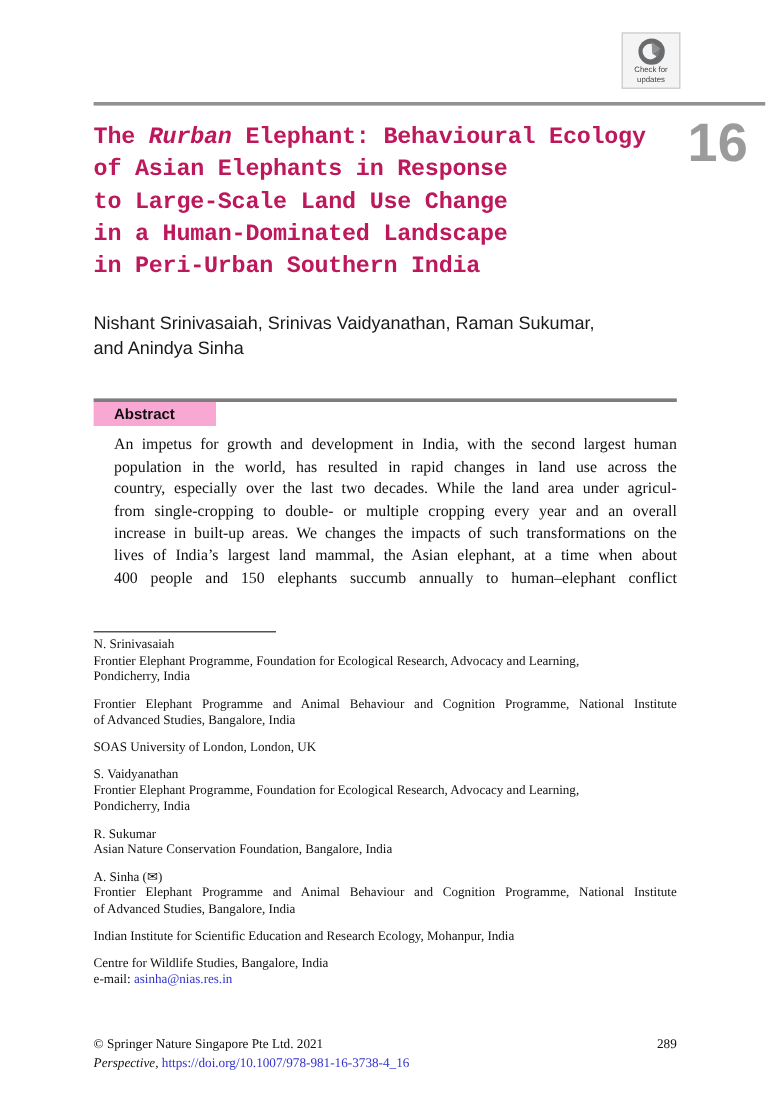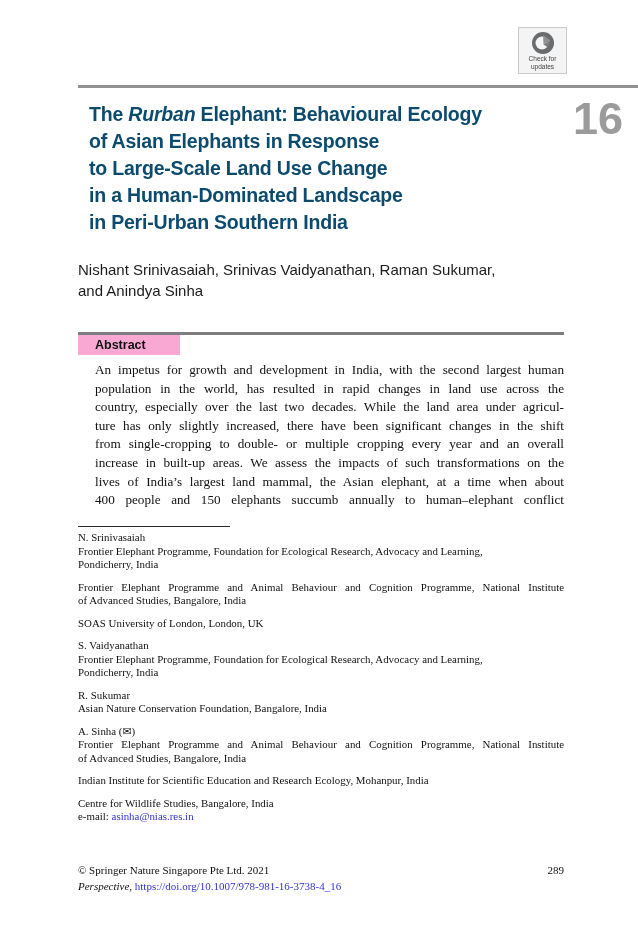--- a/index.html
+++ b/index.html
@@ -7,22 +7,22 @@
         font-family:"Liberation Serif",serif;color:#111111;}
 
   
   .badge{position:absolute;left:518px;top:27px;width:49px;height:47px;background:#f4f4f4;
          border:1px solid #c9c9c9;box-sizing:border-box;text-align:center;cursor:pointer;}
   .badge svg{display:block;margin:3px auto 0 auto;}
   .badge-text{font-family:"Liberation Sans",sans-serif;font-size:6.5px;line-height:7.5px;color:#3f3f3f;}
 
   .top-rule{position:absolute;left:78px;top:85px;width:560px;height:3px;background:#919191;}
 
-  .title{position:absolute;left:78px;top:101px;width:480px;font-family:Liberation Sans, sans-serif;
-         font-weight:700;font-size:19.5px;line-height:27px;color:#0c4a6e;letter-spacing:-0.2px;margin-left:11px;}
+  .title{position:absolute;left:78px;top:101px;width:480px;font-family:Liberation Mono, monospace;
+         font-weight:700;font-size:19.5px;line-height:27px;color:#be185d;letter-spacing:-0.2px;}
   .chapter-number{position:absolute;left:573px;top:93px;font-family:"Liberation Sans",sans-serif;
          font-weight:700;font-size:45px;line-height:52px;color:#9b9b9b;}
 
   .authors{position:absolute;left:78px;top:259px;width:486px;font-family:"Liberation Sans",sans-serif;
          font-size:15px;line-height:21px;color:#1b1b1b;}
 
   .abstract-rule{position:absolute;left:78px;top:332px;width:486px;height:3px;background:#7d7d7d;}
   .abstract-label{position:absolute;left:78px;top:335px;width:102px;height:20px;background:#f9a8d4;
          font-family:"Liberation Sans",sans-serif;font-weight:700;font-size:12.5px;line-height:20px;
          padding-left:17px;box-sizing:border-box;color:#101010;}
@@ -75,23 +75,22 @@
     <div>Nishant Srinivasaiah, Srinivas Vaidyanathan, Raman Sukumar,</div>
     <div>and Anindya Sinha</div>
   </div>
 
   <div class="abstract-rule"></div>
   <div class="abstract-label">Abstract</div>
   <div class="abstract-text">
       <div class="jline">An impetus for growth and development in India, with the second largest human</div>
       <div class="jline">population in the world, has resulted in rapid changes in land use across the</div>
       <div class="jline">country, especially over the last two decades. While the land area under agricul-</div>
-      <div class="jline">ture has only slightly increased, there have been significant changes in the shift</div>
       <div class="jline">from single-cropping to double- or multiple cropping every year and an overall</div>
-      <div class="jline">increase in built-up areas. We assess the impacts of such transformations on the</div>
+      <div class="jline">increase in built-up areas. We changes the impacts of such transformations on the</div>
       <div class="jline">lives of India’s largest land mammal, the Asian elephant, at a time when about</div>
       <div class="jline">400 people and 150 elephants succumb annually to human–elephant conflict</div>
     </div>
 
   <div class="fn-rule"></div>
   <div class="footnotes">
       <div class="fn-group">
         <div class="fn-line">N. Srinivasaiah</div>
         <div class="fn-line">Frontier Elephant Programme, Foundation for Ecological Research, Advocacy and Learning,</div>
         <div class="fn-line">Pondicherry, India</div>

